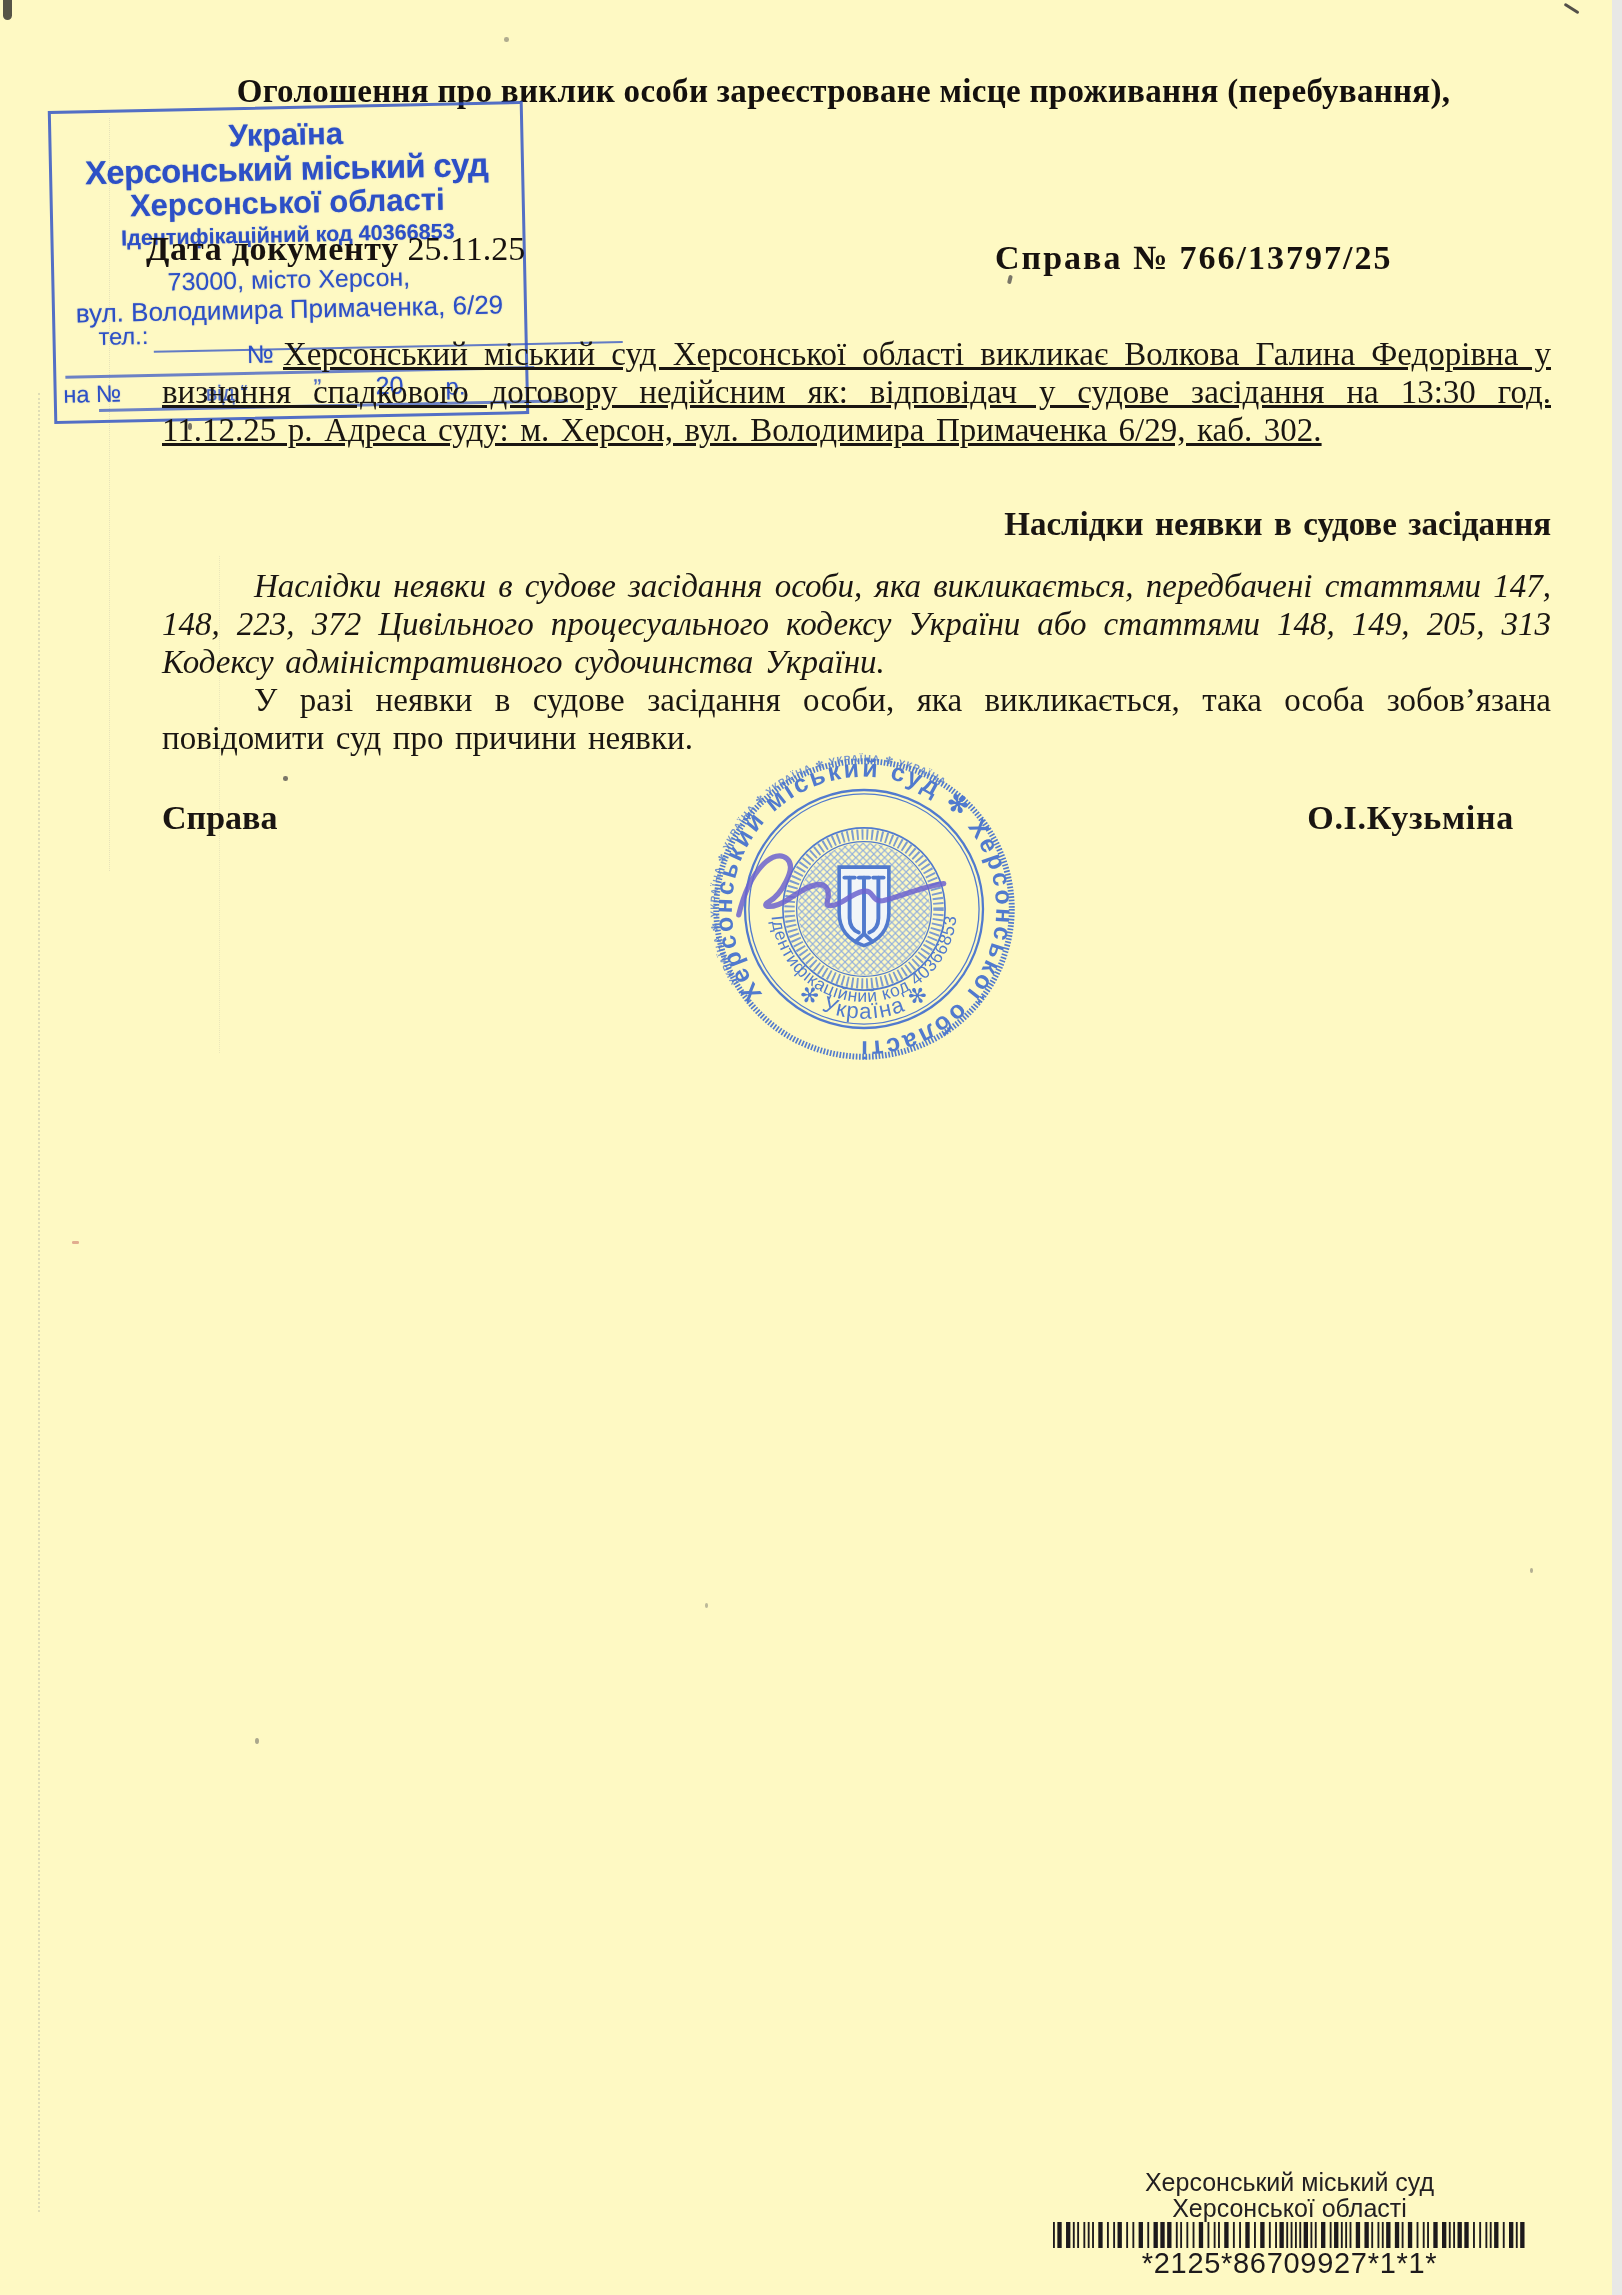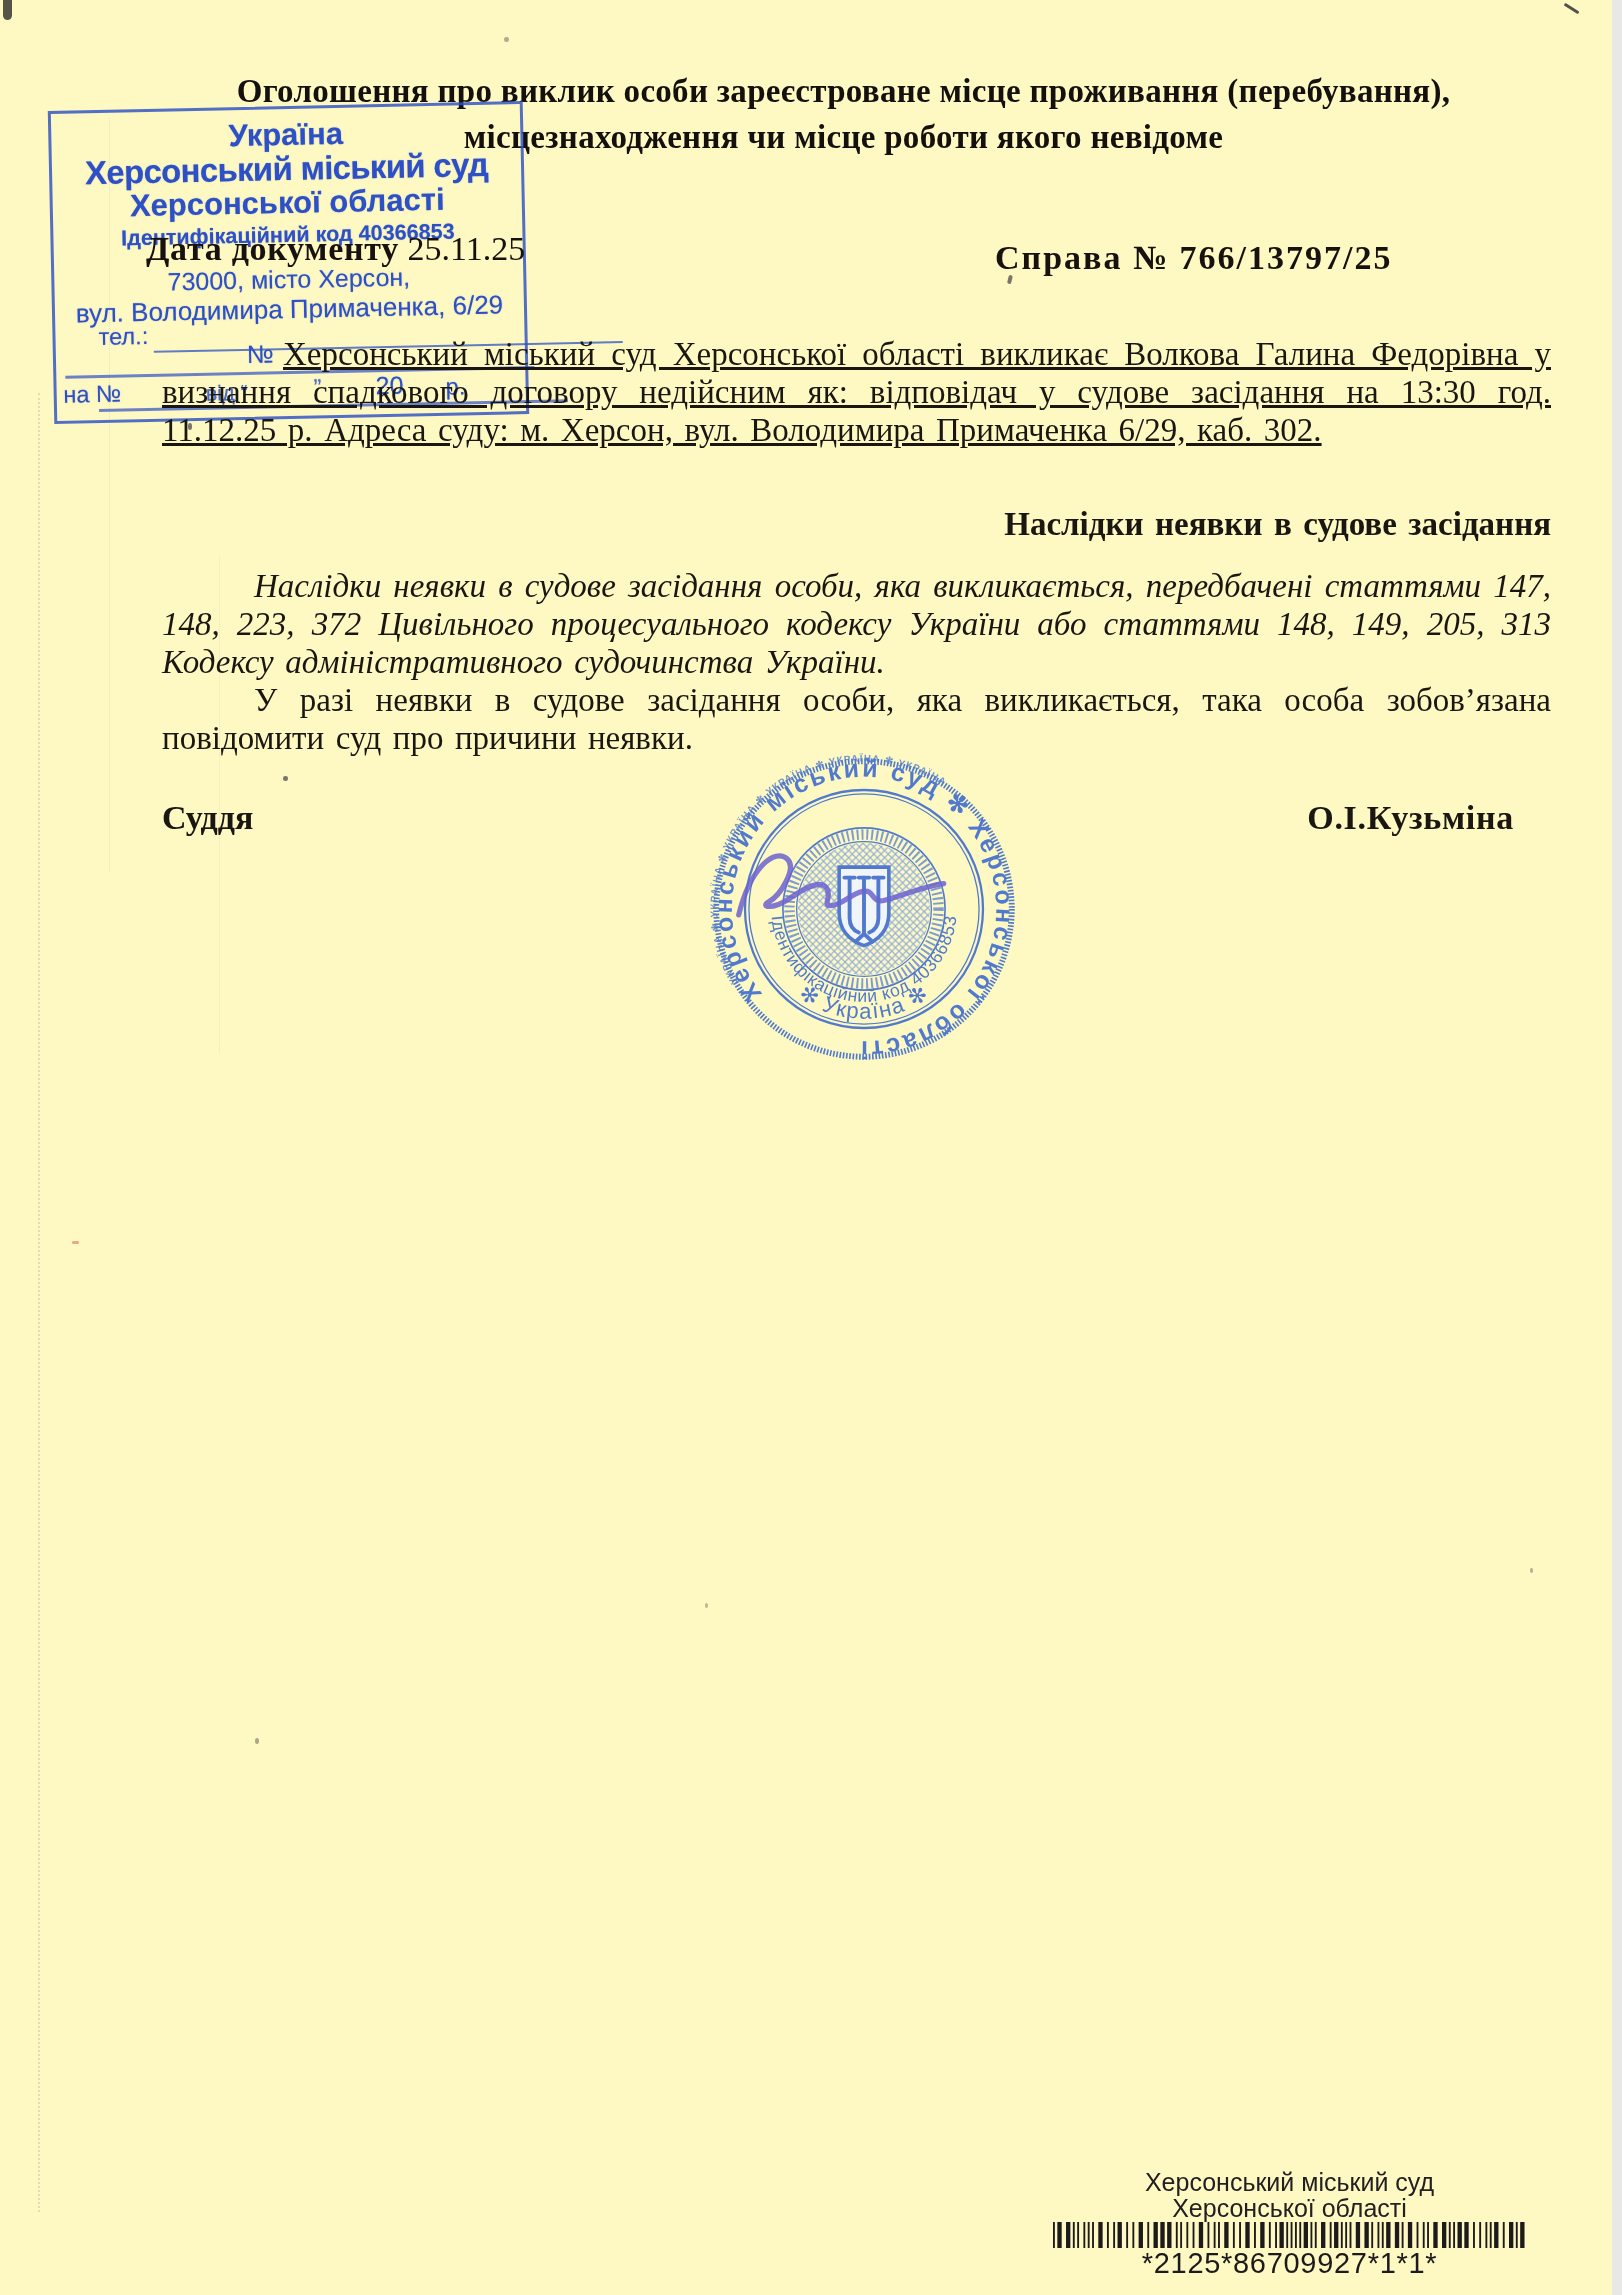--- a/index.html
+++ b/index.html
@@ -96,21 +96,20 @@
   <div class="speck sp2"></div>
   <div class="speck sp3"></div>
   <div class="speck sp4"></div>
   <div class="speck sp5"></div>
   <div class="speck sp6"></div>
   <div class="speck sp7"></div>
   <div class="speck sp8"></div>
 
   <header class="title">
     <div>Оголошення про виклик особи зареєстроване місце проживання (перебування),</div>
-    <div>місцезнаходження чи місце роботи якого невідоме</div>
   </header>
 
   <div class="stamp">
     <div class="st-country">Україна</div>
     <div class="st-court1">Херсонський міський суд</div>
     <div class="st-court2">Херсонської області</div>
     <div class="st-idcode">Ідентифікаційний код 40366853</div>
     <div class="st-city">73000, місто Херсон,</div>
     <div class="st-street">вул. Володимира Примаченка,  6/29</div>
     <div class="st-tel">тел.:</div>
@@ -131,21 +130,21 @@
   </div>
 
   <div class="case-line">Справа № 766/13797/25</div>
 
   <main class="body-block">
     <p class="p-summons">Херсонський міський суд Херсонської області викликає Волкова Галина Федорівна у визнання спадкового договору недійсним як: відповідач у судове засідання на 13:30 год. 11.12.25 р. Адреса суду: м. Херсон, вул. Володимира Примаченка 6/29, каб. 302.</p>
     <h2 class="sec-heading">Наслідки неявки в судове засідання</h2>
     <p class="p-consequences">Наслідки неявки в судове засідання особи, яка викликається, передбачені статтями 147, 148, 223, 372 Цивільного процесуального кодексу України або статтями 148, 149, 205, 313 Кодексу адміністративного судочинства України.</p>
     <p class="p-obligation">У разі неявки в судове засідання особи, яка викликається, така особа зобов’язана повідомити суд про причини неявки.</p>
     <div class="sign-row">
-      <span class="judge-label">Суддя</span>
+      <span class="judge-label">Справа</span>
       <span class="judge-name">О.І.Кузьміна</span>
     </div>
   </main>
 
   <svg class="seal" viewBox="0 0 520 520">
     <defs>
       <pattern id="xh" width="11" height="11" patternUnits="userSpaceOnUse">
         <path d="M0 11 L11 0 M0 0 L11 11" stroke="#7da0e0" stroke-width="1.8"></path>
       </pattern>
       <path id="pathCourt" d="M105.2 389.9 A202 202 0 1 1 414.8 130.1 A202 202 0 1 1 105.2 389.9" fill="none"></path>

